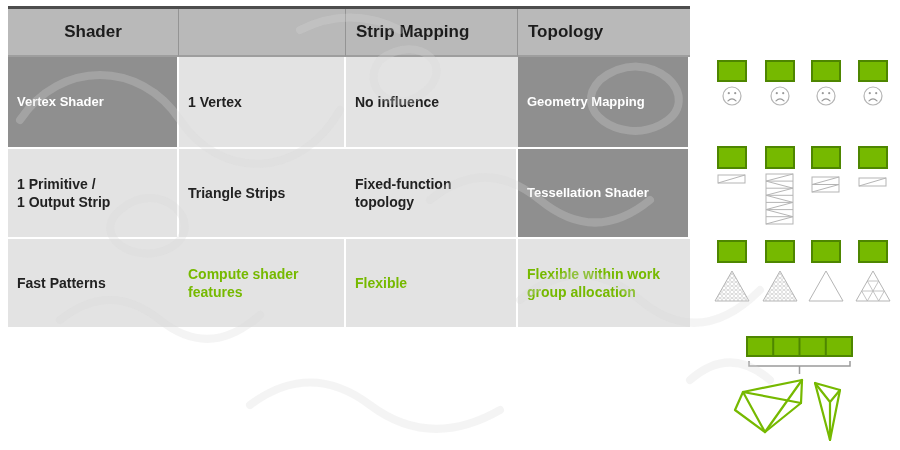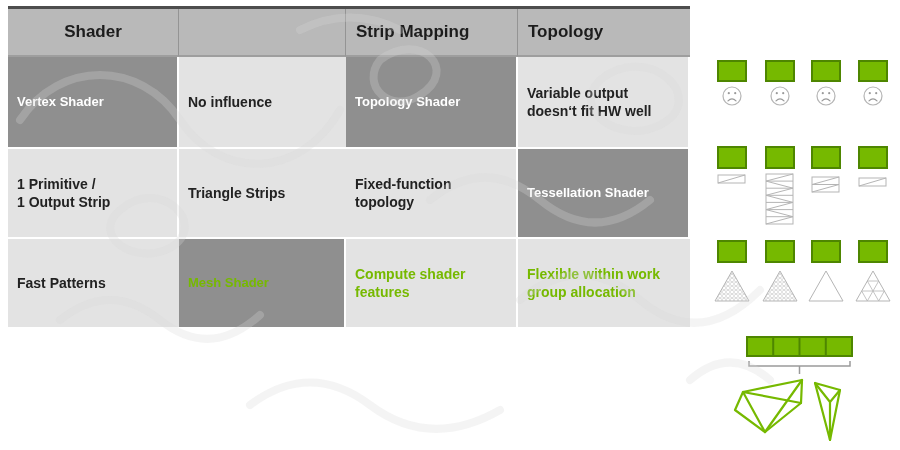--- a/index.html
+++ b/index.html
@@ -63,37 +63,36 @@
 <div class="stage">
 
   <div class="tbl">
 
     <div class="c hc first">Shader</div>
     <div class="c hc"></div>
     <div class="c hc">Strip Mapping</div>
     <div class="c hc last">Topology</div>
 
     <div class="c lbl">Vertex Shader</div>
+    <div class="c bc">1 Vertex</div>
     <div class="c bc last">No influence</div>
 
-    <div class="c lbl">Topology Shader</div>
-    <div class="c bc">Variable output
-doesn‘t fit HW well</div>
+    <div class="c lbl">Geometry Mapping</div>
     <div class="c bc">1 Primitive /
 1 Output Strip</div>
     <div class="c bc last">Triangle Strips</div>
 
     <div class="c bc">Fixed-function
 topology</div>
     <div class="c lbl">Tessellation Shader</div>
     <div class="c bc last">Fast Patterns</div>
 
-    <div class="c lbl green">Mesh Shader</div>
     <div class="c bc green">Compute shader
 features</div>
+    <div class="c bc green">Flexible</div>
     <div class="c bc last green">Flexible within work
 group allocation</div>
   </div>
 
   <svg class="illus" width="210" height="450" viewBox="0 0 210 450">
     <defs>
       <pattern id="fineMesh" patternUnits="userSpaceOnUse" width="4" height="4">
         <path d="M0 4L4 0M0 0L4 4M0 2H4" stroke="#c6c6c6" stroke-width="0.5" fill="none"></path>
       </pattern>
     </defs>

